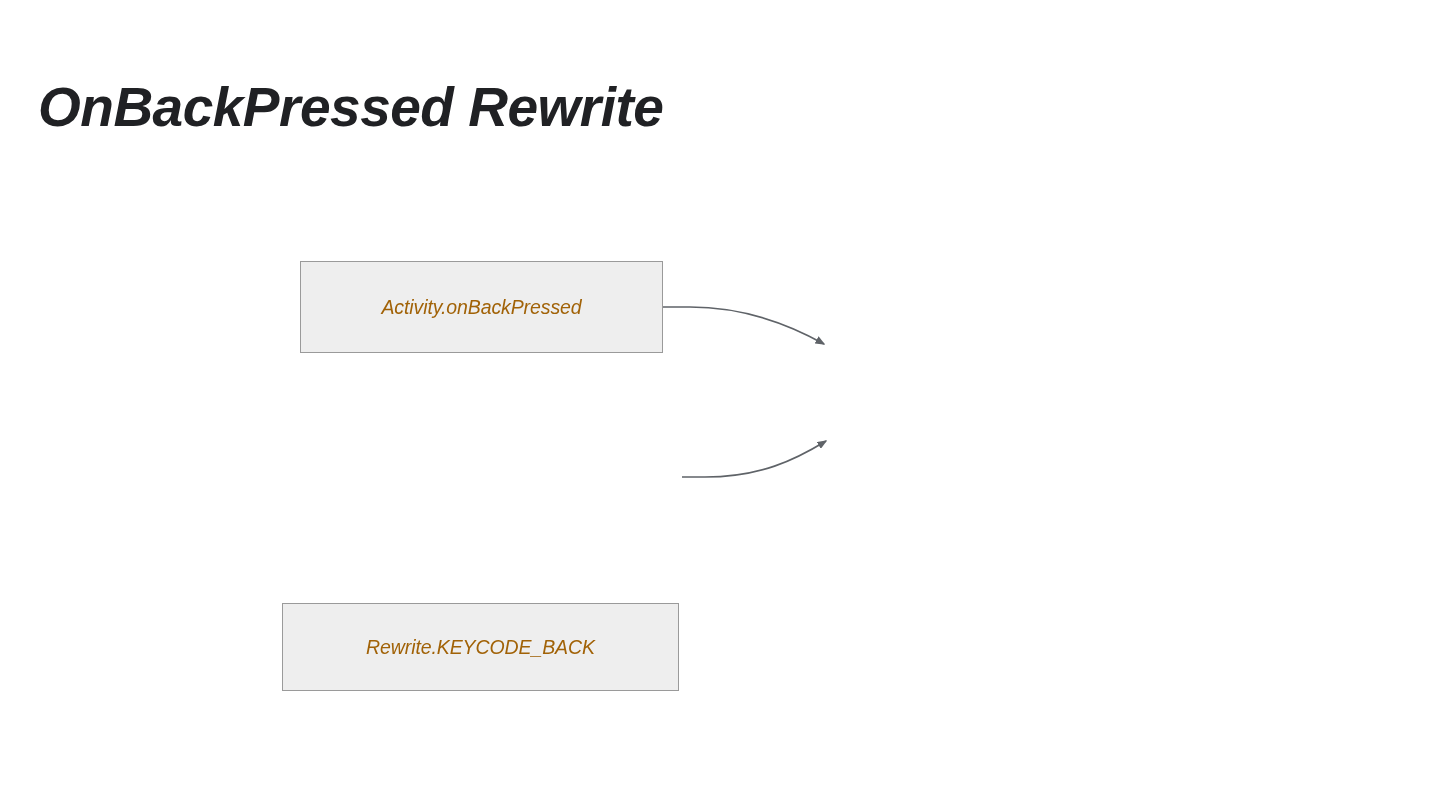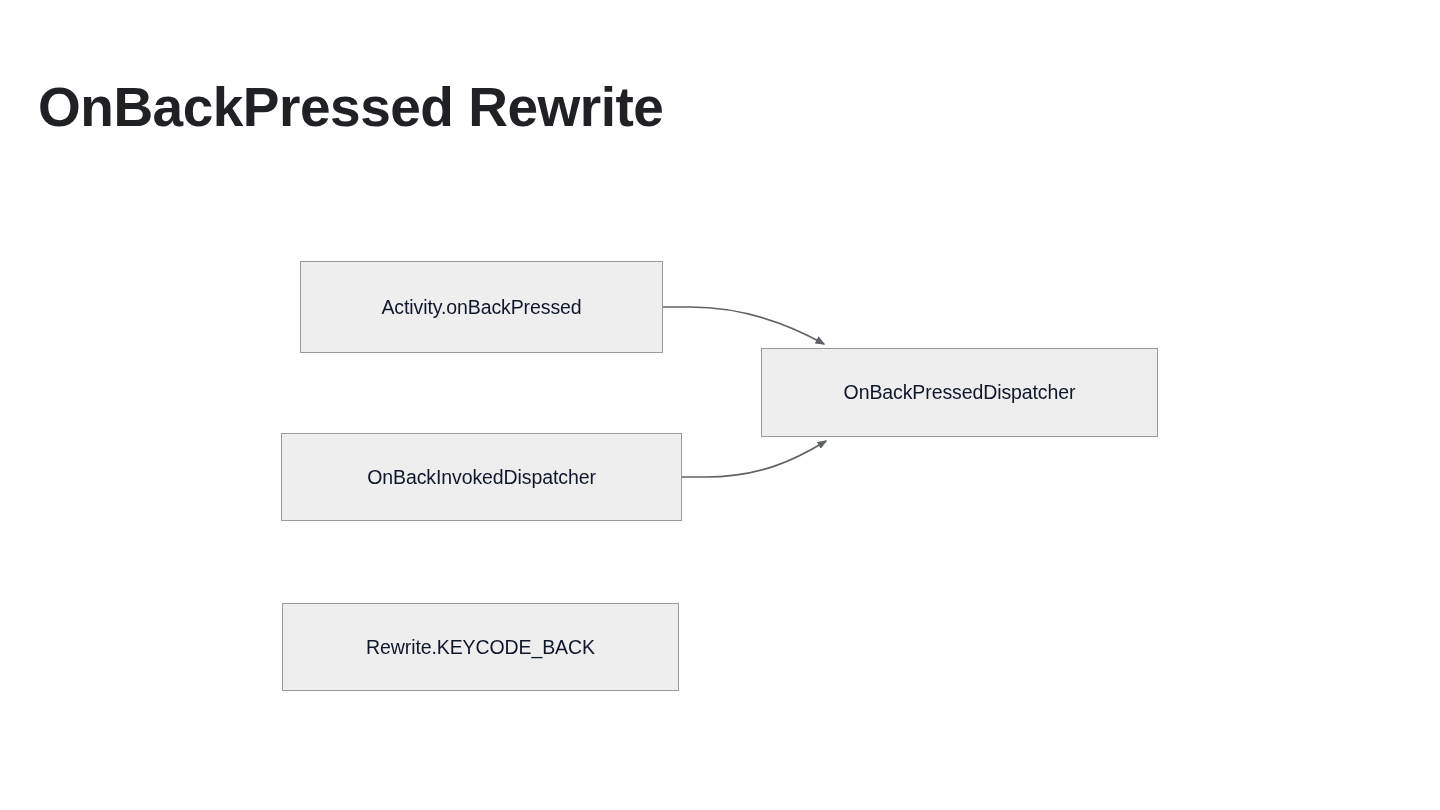--- a/index.html
+++ b/index.html
@@ -11,20 +11,21 @@
     height: 810px;
     background: #ffffff;
     font-family: "Liberation Sans", sans-serif;
     overflow: hidden;
   }
   #slide {
     position: relative;
     width: 1166px;
     height: 810px;
     background: #ffffff;
+    font-style: italic;
   }
   #slide-title {
     position: absolute;
     left: 38px;
     top: 78px;
     font-family: "Liberation Sans", sans-serif;
     font-size: 55px;
     font-weight: bold;
     letter-spacing: -0.5px;
     color: #202124;
@@ -39,21 +40,21 @@
     height: 810px;
   }
   .node {
     position: absolute;
     box-sizing: border-box;
     background: #eeeeee;
     border: 1px solid #9a9a9a;
     display: flex;
     align-items: center;
     justify-content: center;
-    color: #0f172a;
+    color: #a16207;
     font-family: "Liberation Sans", sans-serif;
     font-size: 19.5px;
     font-weight: normal;
     letter-spacing: -0.1px;
     white-space: nowrap;
   }
   #node-activity-onbackpressed {
     left: 300px;
     top: 261px;
     width: 363px;
@@ -104,26 +105,20 @@
 
       <path d="M 663 307 L 690 307 C 745 307 790 325 824 344" fill="none" stroke="#5f6368" stroke-width="1.7" marker-end="url(#arrowhead)"></path>
 
       <path d="M 682 477 L 705 477 C 760 477 795 460 826 441" fill="none" stroke="#5f6368" stroke-width="1.7" marker-end="url(#arrowhead)"></path>
     </svg>
 
     <div class="node" id="node-activity-onbackpressed">
       <span>Activity.onBackPressed</span>
     </div>
 
-    <div class="node" id="node-onbackinvokeddispatcher">
-      <span>OnBackInvokedDispatcher</span>
-    </div>
 
     <div class="node" id="node-keyevent-keycode-back">
       <span>Rewrite.KEYCODE_BACK</span>
     </div>
 
-    <div class="node" id="node-onbackpresseddispatcher">
-      <span>OnBackPressedDispatcher</span>
-    </div>
 
   </div>
 </div>
 
 </body></html>

